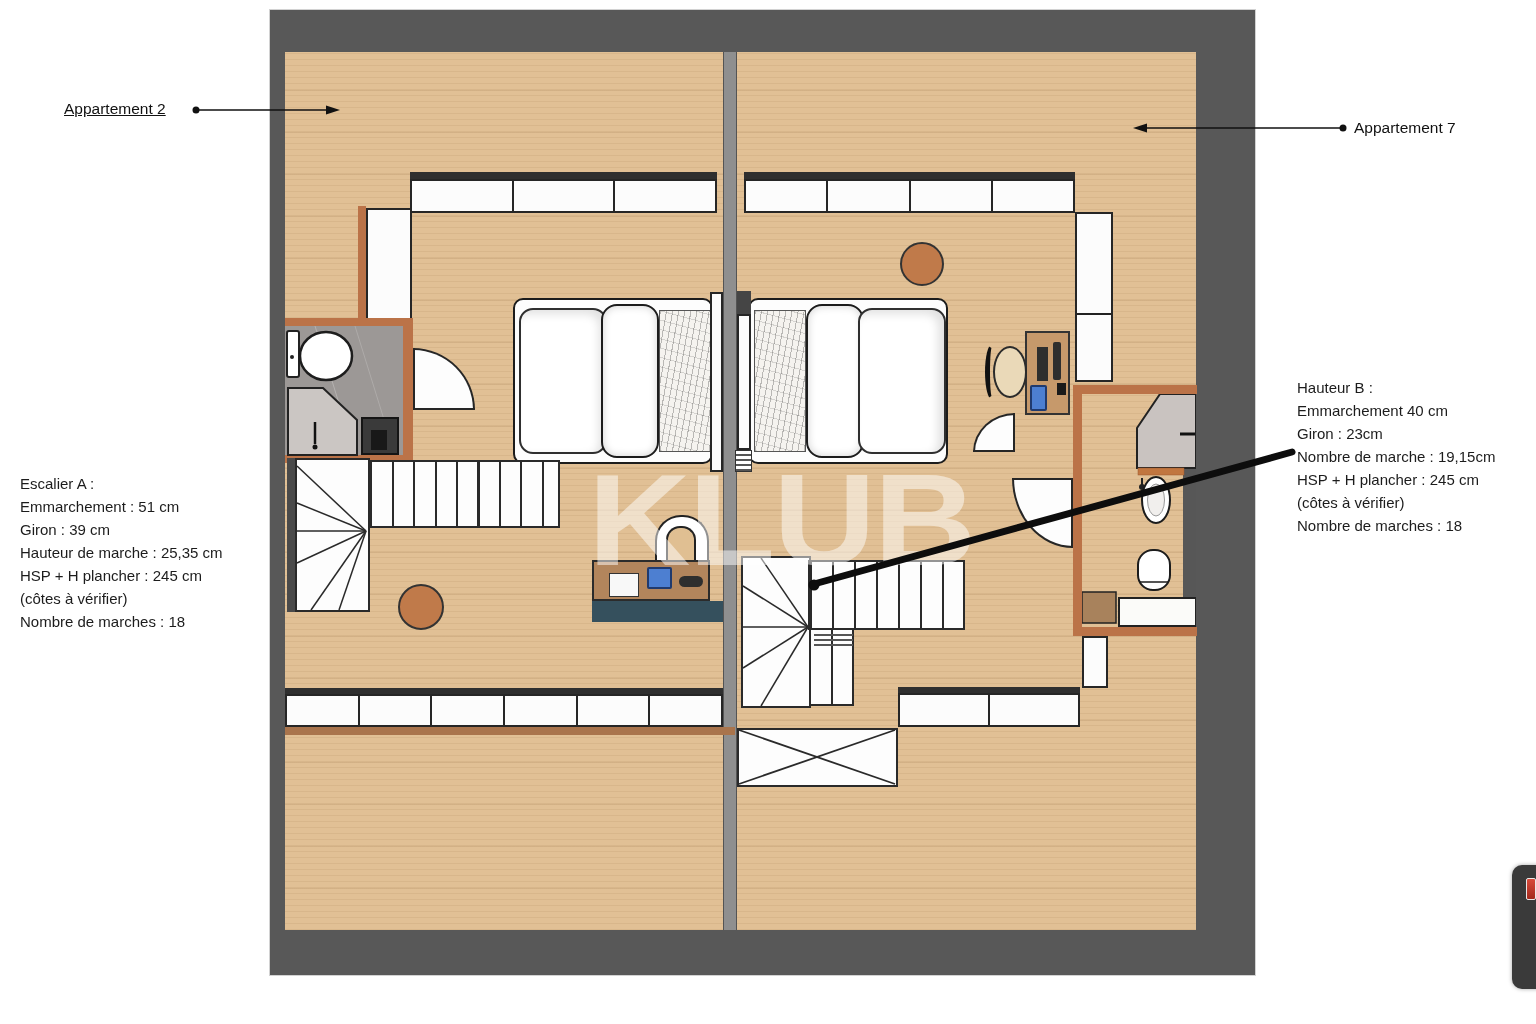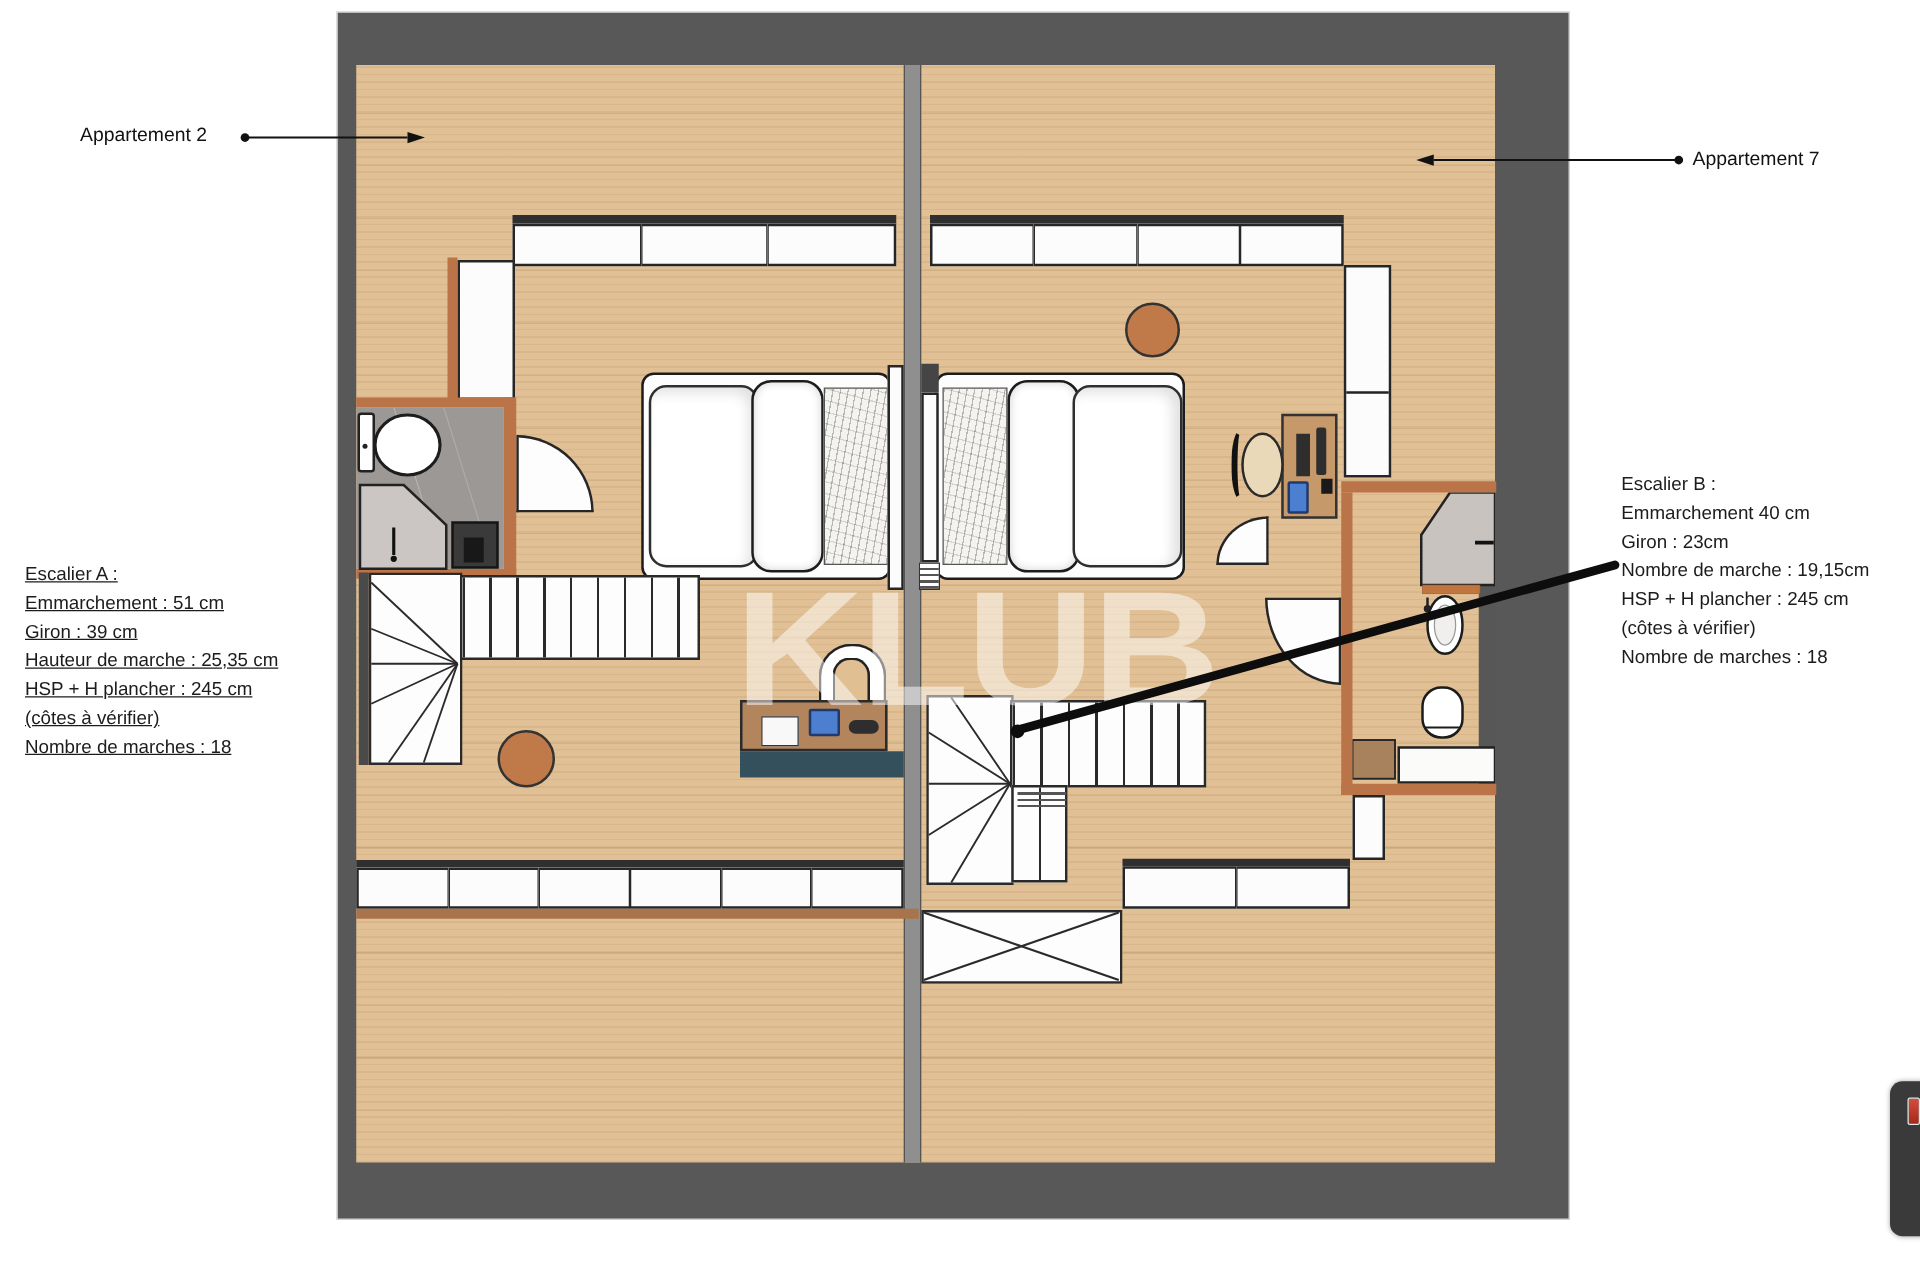--- a/index.html
+++ b/index.html
@@ -217,35 +217,35 @@
   <circle cx="196" cy="110" r="3.5" fill="#111"></circle>
   <line x1="197" y1="110" x2="326" y2="110" stroke="#111" stroke-width="1.6"></line>
   <polygon points="326,105.5 340,110 326,114.5" fill="#111"></polygon>
   <circle cx="1343" cy="128" r="3.5" fill="#111"></circle>
   <line x1="1342" y1="128" x2="1147" y2="128" stroke="#111" stroke-width="1.6"></line>
   <polygon points="1147,123.5 1133,128 1147,132.5" fill="#111"></polygon>
   <line x1="1292" y1="452" x2="814" y2="584" stroke="#0d0d0d" stroke-width="7" stroke-linecap="round"></line>
   <circle cx="814" cy="585" r="5.5" fill="#0d0d0d"></circle>
 </svg>
 
-<div class="abs label" style="left:64px;top:100px;">Appartement 2</div>
+<div class="abs label" style="left:64px;top:100px;text-decoration:underline;">Appartement 2</div>
 <div class="abs label" style="left:1354px;top:119px;">Appartement 7</div>
 
-<div class="abs stairs-text" style="left:20px;top:448px;text-decoration:underline;">
+<div class="abs stairs-text" style="left:20px;top:472px;">
   <div>Escalier A :</div>
   <div>Emmarchement : 51 cm</div>
   <div>Giron : 39 cm</div>
   <div>Hauteur de marche : 25,35 cm</div>
   <div>HSP + H plancher : 245 cm</div>
   <div>(côtes à vérifier)</div>
   <div>Nombre de marches : 18</div>
 </div>
 
 <div class="abs stairs-text" style="left:1297px;top:376px;">
-  <div>Escalier B :</div>
+  <div>Hauteur B :</div>
   <div>Emmarchement 40 cm</div>
   <div>Giron : 23cm</div>
   <div>Nombre de marche : 19,15cm</div>
   <div>HSP + H plancher : 245 cm</div>
   <div>(côtes à vérifier)</div>
   <div>Nombre de marches : 18</div>
 </div>
 
 <div class="abs fab" style="left:1512px;top:865px;width:40px;height:124px;">
   <div class="abs fab-icon" style="left:14px;top:13px;width:10px;height:22px;"></div>

